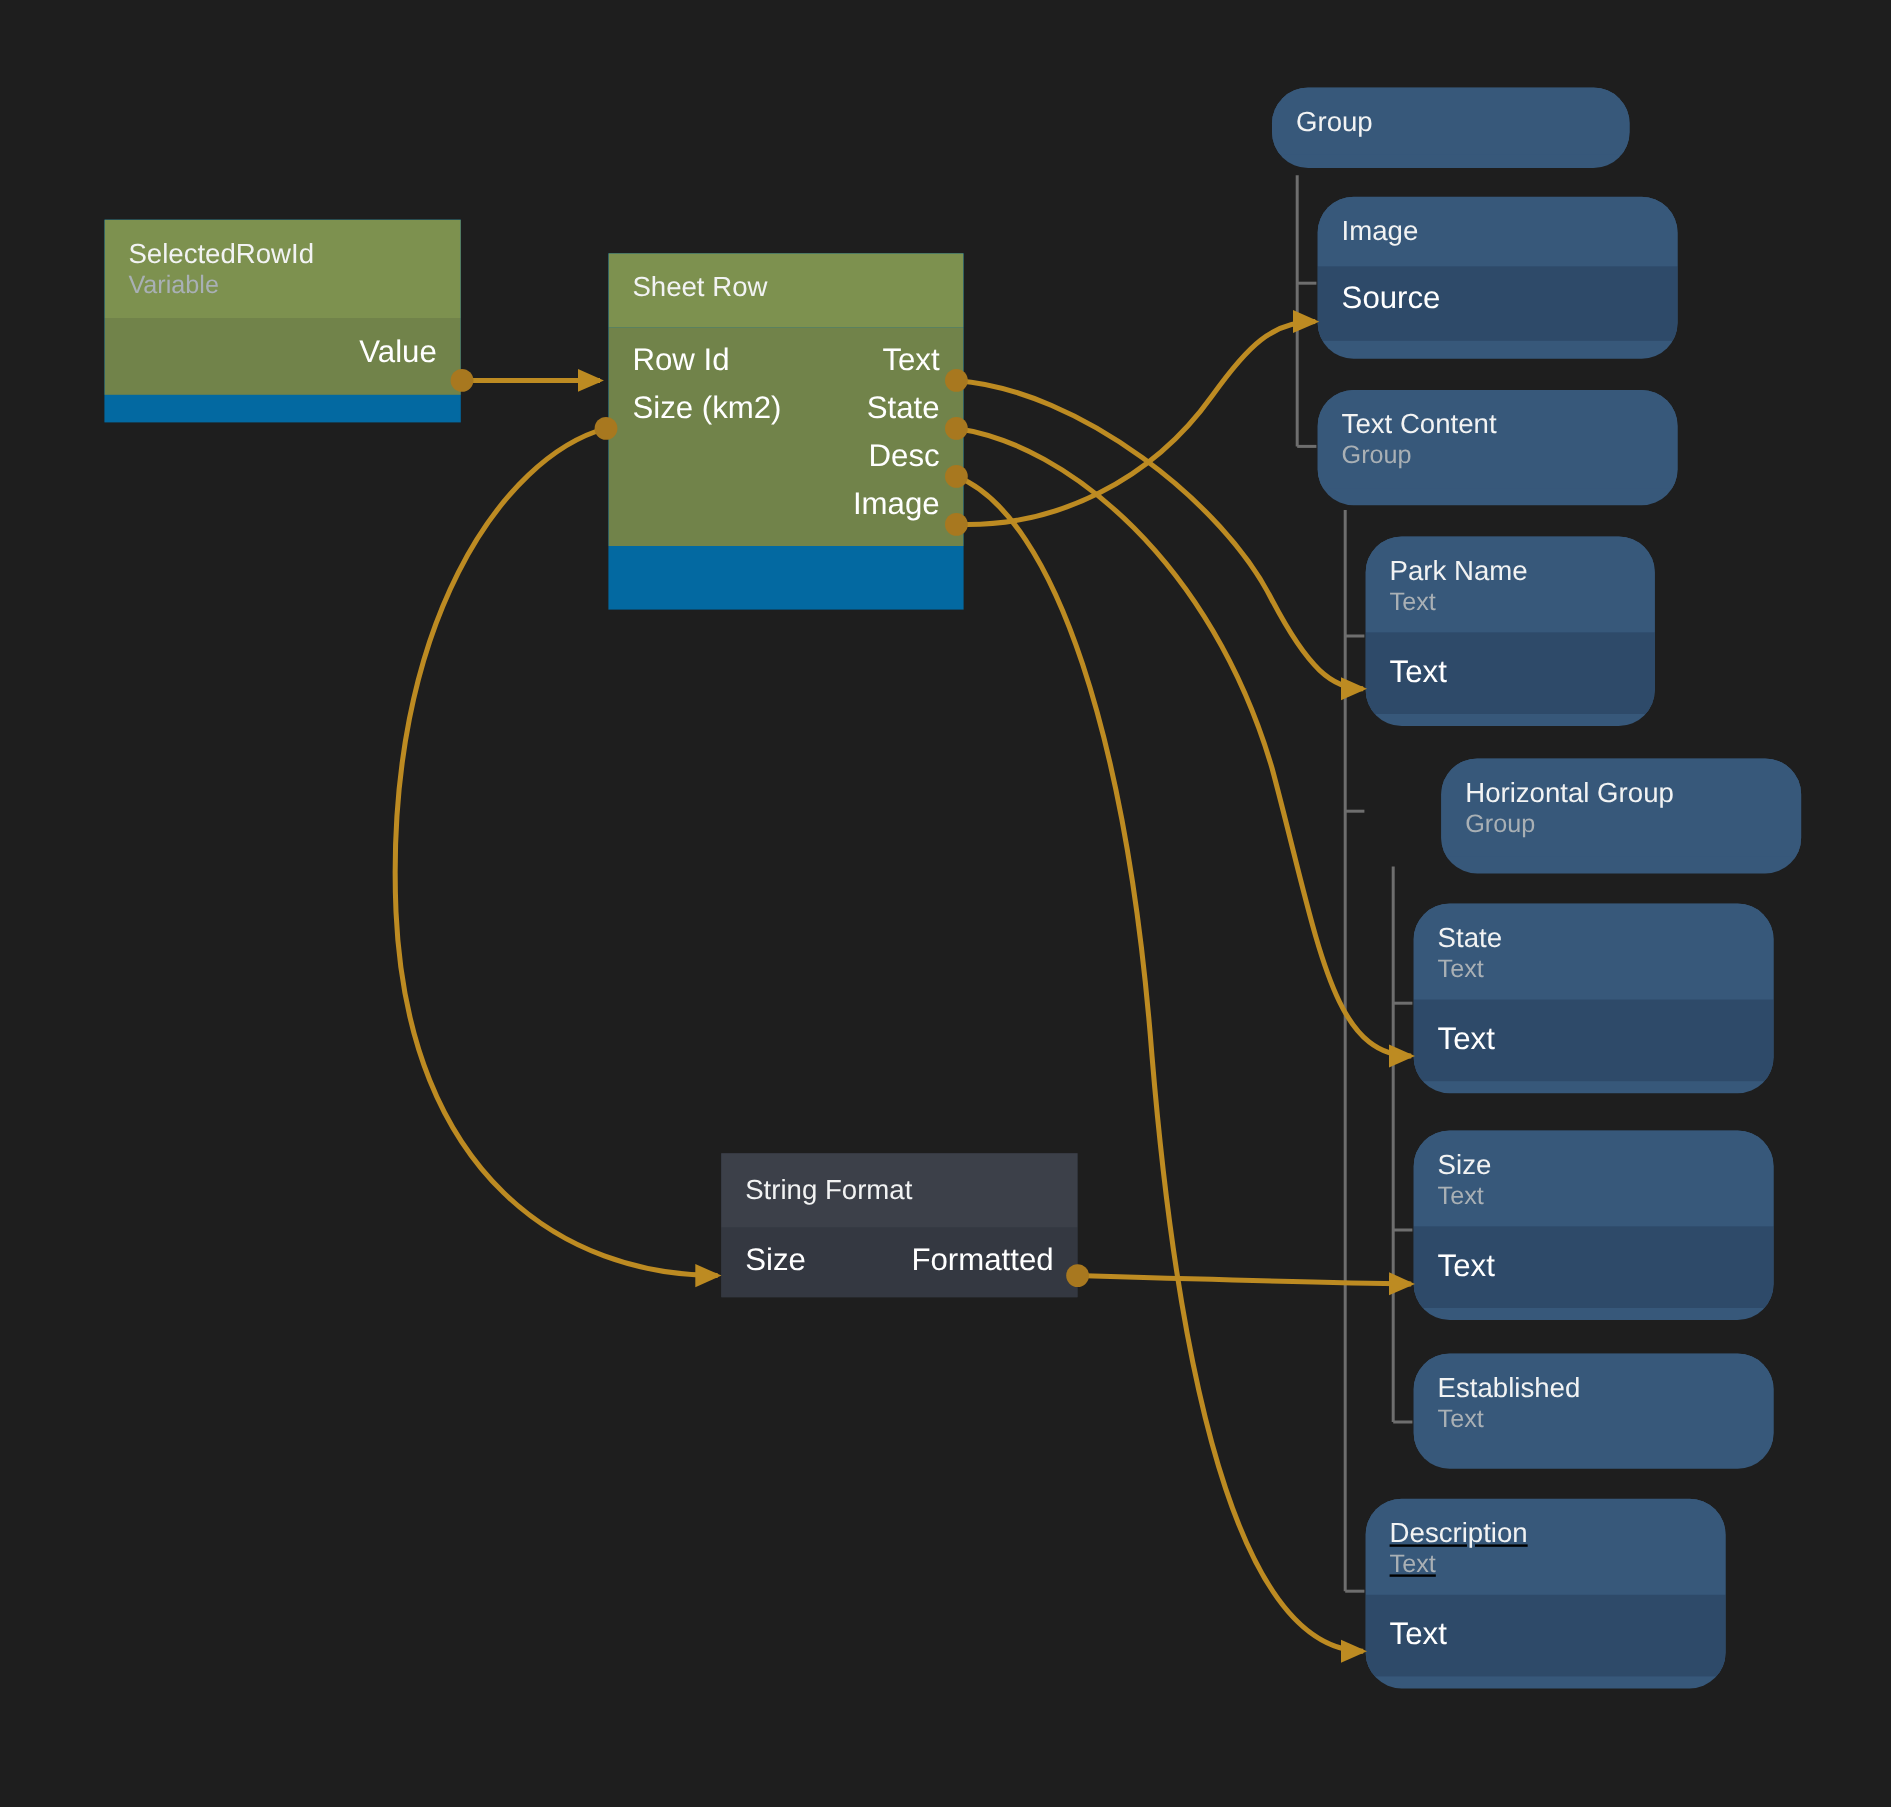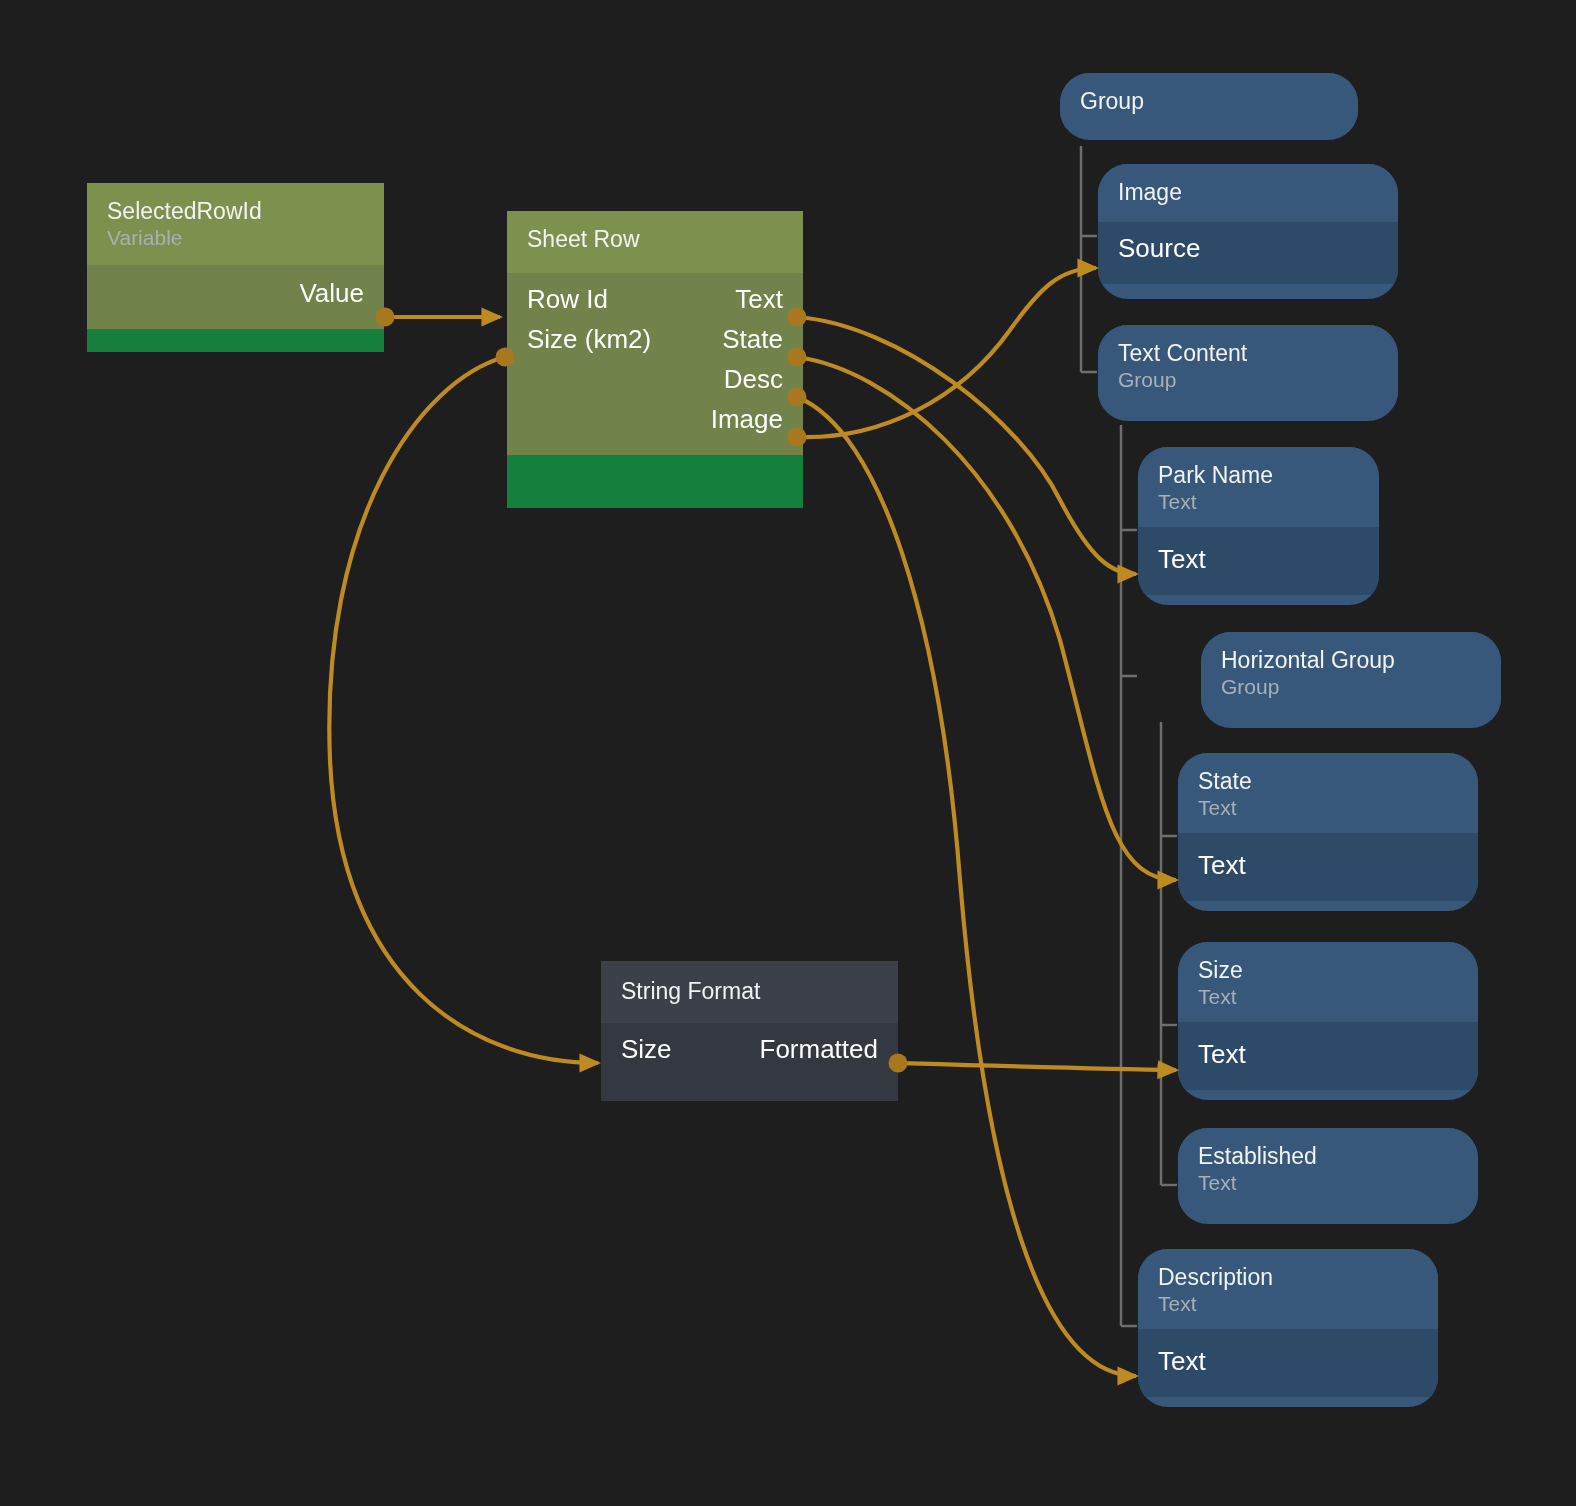--- a/index.html
+++ b/index.html
@@ -63,21 +63,21 @@
   .node .port-label {
     font-size: 26px;
     color: #ffffff;
     white-space: nowrap;
   }
   .node .port-label.out { margin-left: auto; }
 
   
   .node.green .hdr { background: #7d914f; }
   .node.green .body { background: #71834a; }
-  .node.green { background: #15803d; }
+  .node.green { background: #0369a1; }
 
   
   .node.blue .hdr { background: #37587a; }
   .node.blue .body { background: #2e4a69; }
   .node.blue { background: #37587a; border-radius: 30px; }
 
   
   .node.gray .hdr { background: #3c4049; }
   .node.gray .body { background: #343841; }
   .node.gray { background: #343841; }
@@ -166,21 +166,21 @@
       </div>
       <div class="port-row">
         <span class="port-label out">Desc</span>
       </div>
       <div class="port-row">
         <span class="port-label out">Image</span>
       </div>
     </div>
   </div>
 
-  <div class="node gray" style="left:601px; top:961px; width:297px; height:140px;">
+  <div class="node gray" style="left:601px; top:961px; width:297px; height:120px;">
     <div class="hdr" style="padding:16px 20px 18px 20px;">
       <div class="title">String Format</div>
     </div>
     <div class="body" style="padding-top:6px;">
       <div class="port-row">
         <span class="port-label">Size</span>
         <span class="port-label out">Formatted</span>
       </div>
     </div>
   </div>
@@ -253,21 +253,21 @@
   </div>
 
   <div class="node blue" style="left:1178px; top:1128px; width:300px; height:96px;">
     <div class="hdr" style="padding:14px 20px;">
       <div class="title">Established</div>
       <div class="subtitle">Text</div>
     </div>
   </div>
 
   <div class="node blue" style="left:1138px; top:1249px; width:300px; height:158px;">
-    <div class="hdr" style="padding:14px 20px 12px 20px;">
+    <div class="hdr" style="padding:14px 20px 12px 20px;text-decoration:underline;">
       <div class="title">Description</div>
       <div class="subtitle">Text</div>
     </div>
     <div class="body" style="padding-top:12px;">
       <div class="port-row">
         <span class="port-label">Text</span>
       </div>
     </div>
   </div>
 

